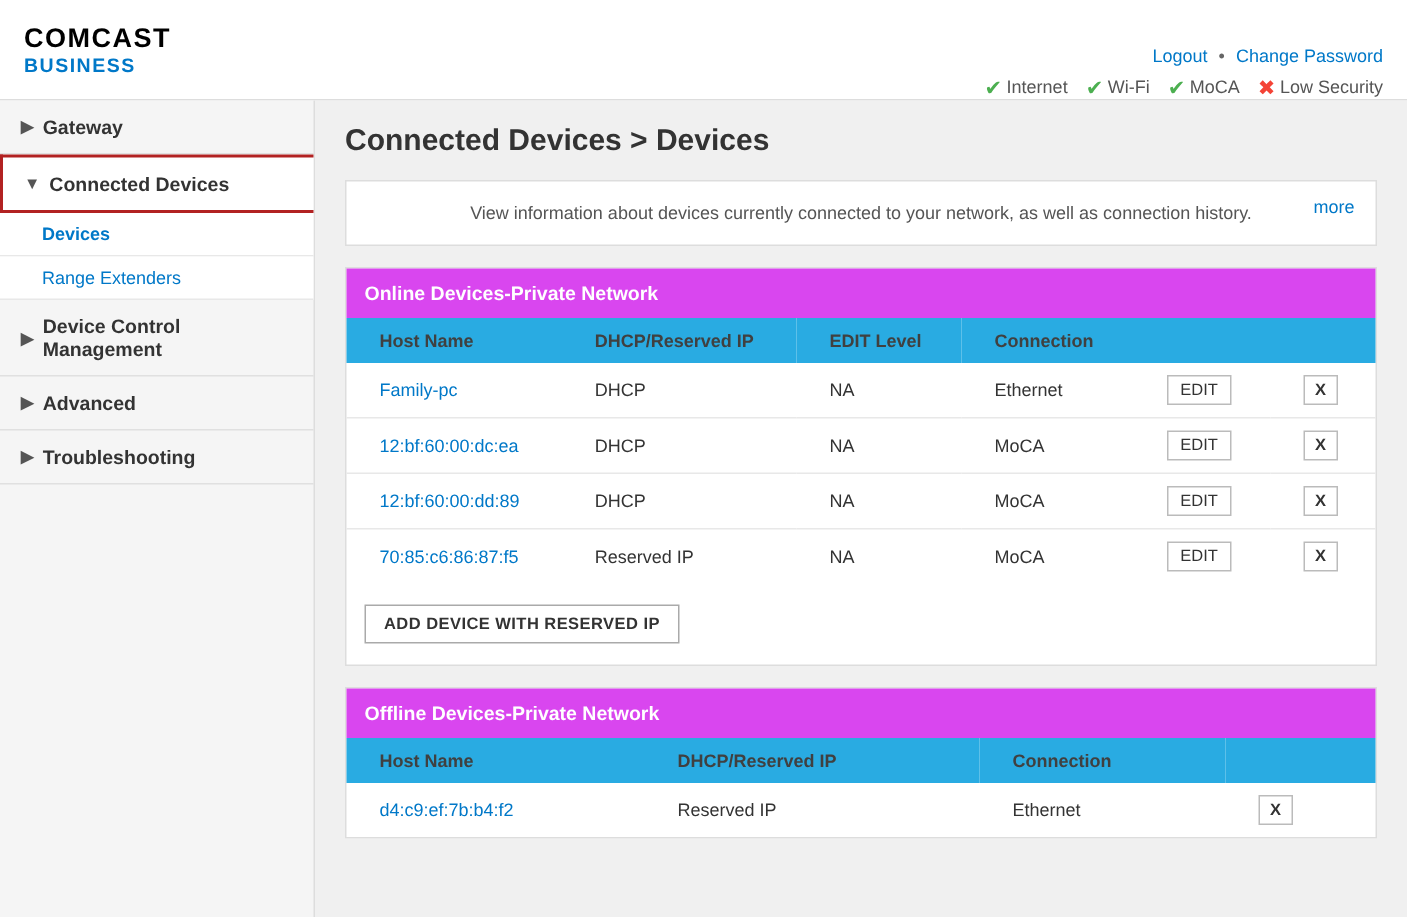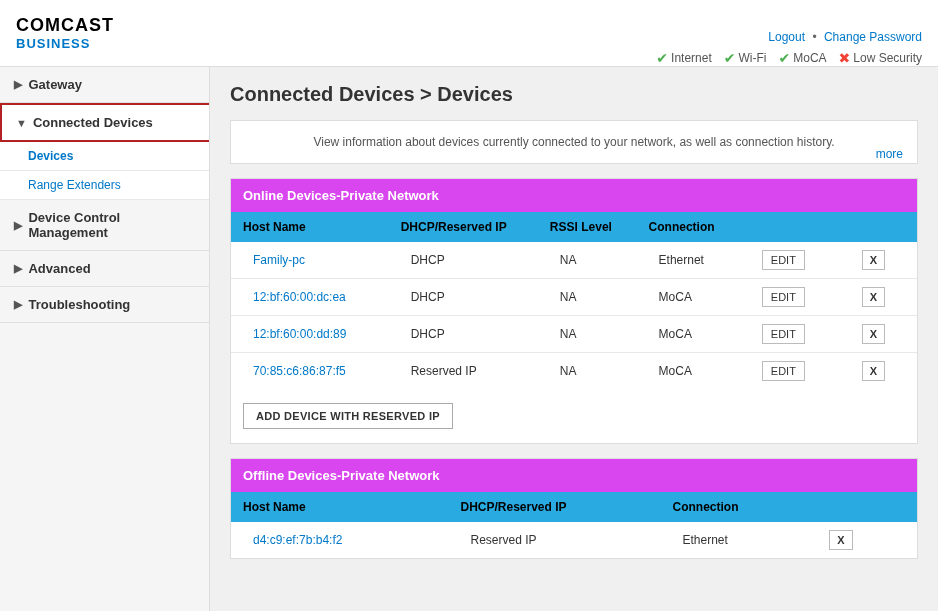--- a/index.html
+++ b/index.html
@@ -85,21 +85,21 @@
       background: #fff;
       border: 1px solid #ddd;
       padding: 12px 14px;
       margin-bottom: 14px;
       position: relative;
       font-size: 12px;
       color: #555;
       line-height: 1.5;
       text-align: center;
     }
-    #info-box a { color: #0078c8; text-decoration: none; position: absolute; top: 24px; right: 14px; }
+    #info-box a { color: #0078c8; text-decoration: none; position: absolute; top: 8px; right: 14px; }
 
     
     .device-table-container {
       background: #fff;
       border: 1px solid #ddd;
       margin-bottom: 14px;
     }
     .table-header-bar {
       background: #d946ef;
       color: #fff;
@@ -108,23 +108,23 @@
       padding: 9px 12px;
     }
     table {
       width: 100%;
       border-collapse: collapse;
     }
     table thead tr {
       background: #29abe2;
     }
     table thead th {
-      color: #000000;
-      font-weight: bold;
-      padding: 8px 12px;
+      color: #404040;
+      font-weight: bold;
+      padding: 8px 22px;
       text-align: left;
       font-size: 12px;
     }
     table tbody tr {
       border-bottom: 1px solid #e8e8e8;
     }
     table tbody tr:last-child { border-bottom: none; }
     table tbody td {
       padding: 8px 22px;
       font-size: 12px;
@@ -236,21 +236,21 @@
       <a href="#">more</a>
     </div>
 
     <div class="device-table-container">
       <div class="table-header-bar">Online Devices-Private Network</div>
       <table>
         <thead>
           <tr>
               <th>Host Name</th>
               <th>DHCP/Reserved IP</th>
-              <th>RSSI Level</th>
+              <th>EDIT Level</th>
               <th>Connection</th>
               <th colspan="2"></th>
             </tr>
         </thead>
         <tbody id="online-table-body">
         <tr>
     <td><a href="#">Family-pc</a></td>
     <td>DHCP</td>
     <td>NA</td>
     <td>Ethernet</td>

